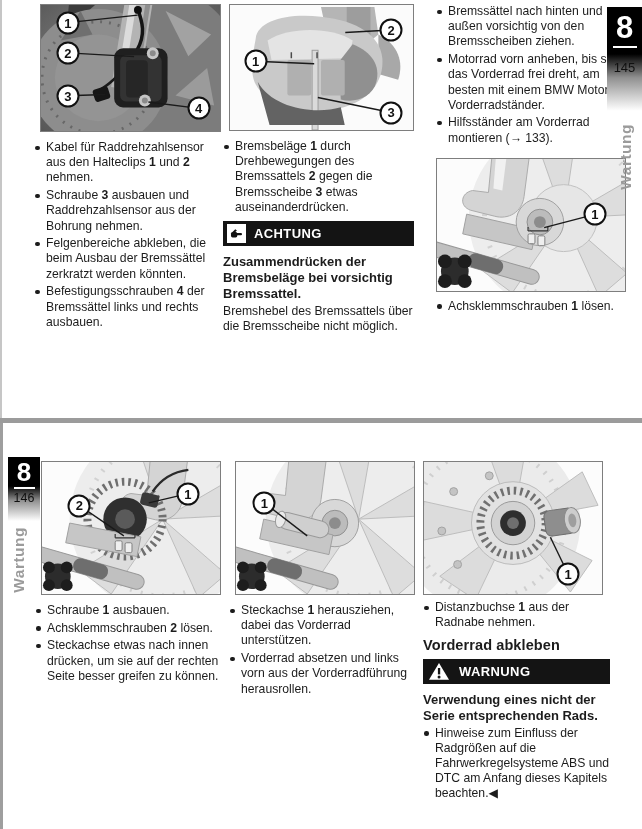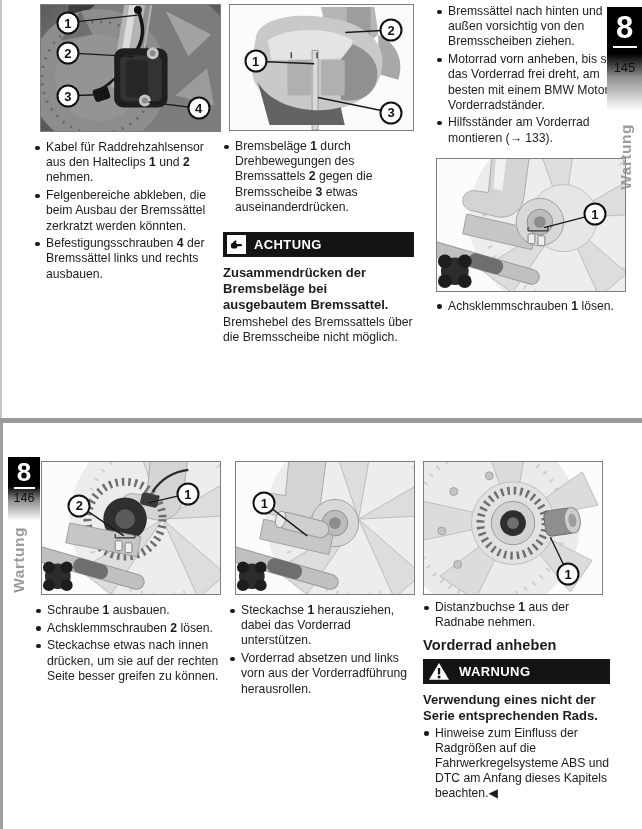--- a/index.html
+++ b/index.html
@@ -31,21 +31,21 @@
   .bullets li::before{content:"";position:absolute;left:1px;top:5.5px;width:4.5px;height:4.5px;
     border-radius:50%;background:#1c1c1c}
   .mt8{margin-top:8px}.mt12{}.mt7{margin-top:7px}.mt5{margin-top:5px}
 
   .fig-a{margin-left:6px;width:181px;height:128px}
   .fig-b{margin-left:6px;width:185px;height:127px}
   .fig-c{margin-top:12px;width:190px;height:134px}
   .fig-d,.fig-e,.fig-f{margin-left:6px;width:180px;height:134px}
   .fig-f{margin-left:0}
 
-  .notice{margin-top:17px}
+  .notice{margin-top:6px}
   .notice-bar{display:flex;align-items:center;gap:8px;background:#141414;height:25px;
     padding:0 4px;margin-bottom:8px}
   .icon-box{width:19px;height:19px;background:#fff;display:flex;align-items:center;justify-content:center;flex:0 0 auto}
   .tri-box{width:24px;height:20px;display:flex;align-items:center;justify-content:center;flex:0 0 auto}
   .nlabel{color:#fff;font-weight:bold;font-size:13px;letter-spacing:.4px}
   .notice-bold{font-weight:bold;font-size:13px;line-height:16px;margin-bottom:2px}
   .notice-text{font-size:12.2px;line-height:15.2px;margin-bottom:2px}
   .section-heading{font-size:14.5px;font-weight:bold;margin-top:8px;letter-spacing:.1px}
 
   .tab{position:absolute;display:flex;flex-direction:column;align-items:center;
@@ -113,20 +113,21 @@
             <line x1="15" y1="72" x2="36" y2="71" stroke="#1a1a1a" stroke-width="1.4" vector-effect="non-scaling-stroke"></line>
             <line x1="88" y1="82" x2="60" y2="77" stroke="#1a1a1a" stroke-width="1.4" vector-effect="non-scaling-stroke"></line>
           </svg>
           <div class="callout" style="left: 15%; top: 14%;">1</div>
           <div class="callout" style="left: 15%; top: 38%;">2</div>
           <div class="callout" style="left: 15%; top: 72%;">3</div>
           <div class="callout" style="left: 88%; top: 82%;">4</div>
         </div>
       <ul class="bullets mt8">
           <li>Kabel für Raddrehzahlsensor aus den Halteclips <b>1</b> und <b>2</b> nehmen.</li>
+          <li>Schraube <b>3</b> ausbauen und Raddrehzahlsensor aus der Bohrung nehmen.</li>
           <li>Felgenbereiche abkleben, die beim Ausbau der Bremssättel zerkratzt werden könnten.</li>
           <li>Befestigungsschrauben <b>4</b> der Bremssättel links und rechts ausbauen.</li>
         </ul>
     </div>
 
     <div class="col c145-2">
       <div class="figure fig-b">
         <svg class="art" viewBox="0 0 185 127" preserveAspectRatio="none">
           <rect width="185" height="127" fill="#fbfbfb"></rect>
           <path d="M92 2 H146 L150 30 L128 48 L100 40 Z" fill="#b5b5b5"></path>
@@ -158,21 +159,21 @@
         <div class="notice-bar">
           <span class="icon-box">
             <svg width="15" height="15" viewBox="0 0 19 19">
               <rect x="2.5" y="7.5" width="8" height="7" rx="2" fill="#111"></rect>
               <rect x="8" y="9" width="8.5" height="2.8" rx="1.4" fill="#111"></rect>
               <path d="M4 8 L8 4 L10 5.6 L7 8.4 Z" fill="#111"></path>
             </svg>
           </span>
           <span class="nlabel">ACHTUNG</span>
         </div>
-        <p class="notice-bold">Zusammendrücken der Bremsbeläge bei ausgebautem Bremssattel.</p>
+        <p class="notice-bold">Zusammendrücken der Bremsbeläge bei vorsichtig Bremssattel.</p>
         <p class="notice-text">Bremshebel des Bremssattels über die Bremsscheibe nicht möglich.</p>
       </div>
     </div>
 
     <div class="col c145-3">
       <ul class="bullets">
           <li>Bremssättel nach hinten und außen vorsichtig von den Bremsscheiben ziehen.</li>
         </ul>
       <ul class="bullets mt12">
           <li>Motorrad vorn anheben, bis sich das Vorderrad frei dreht, am besten mit einem BMW Motorrad Vorderradständer.</li>
@@ -358,21 +359,21 @@
         </svg>
       <svg class="callout-lines" viewBox="0 0 100 100" preserveAspectRatio="none">
             <line x1="81" y1="85" x2="71" y2="57" stroke="#1a1a1a" stroke-width="1.4" vector-effect="non-scaling-stroke"></line>
           </svg>
           <div class="callout" style="left: 81%; top: 85%;">1</div>
         </div>
       <ul class="bullets mt5">
           <li>Distanzbuchse <b>1</b> aus der Radnabe nehmen.</li>
         </ul>
 
-      <h2 class="section-heading">Vorderrad anheben</h2>
+      <h2 class="section-heading">Vorderrad abkleben</h2>
 
       <div class="notice" style="margin-top:5px">
         <div class="notice-bar">
           <span class="tri-box">
             <svg width="22" height="19" viewBox="0 0 22 19">
               <path d="M11 1 L21 17.8 H1 Z" fill="#fff"></path>
               <rect x="9.9" y="6" width="2.3" height="6.4" fill="#141414"></rect>
               <circle cx="11.05" cy="14.9" r="1.5" fill="#141414"></circle>
             </svg>
           </span>

